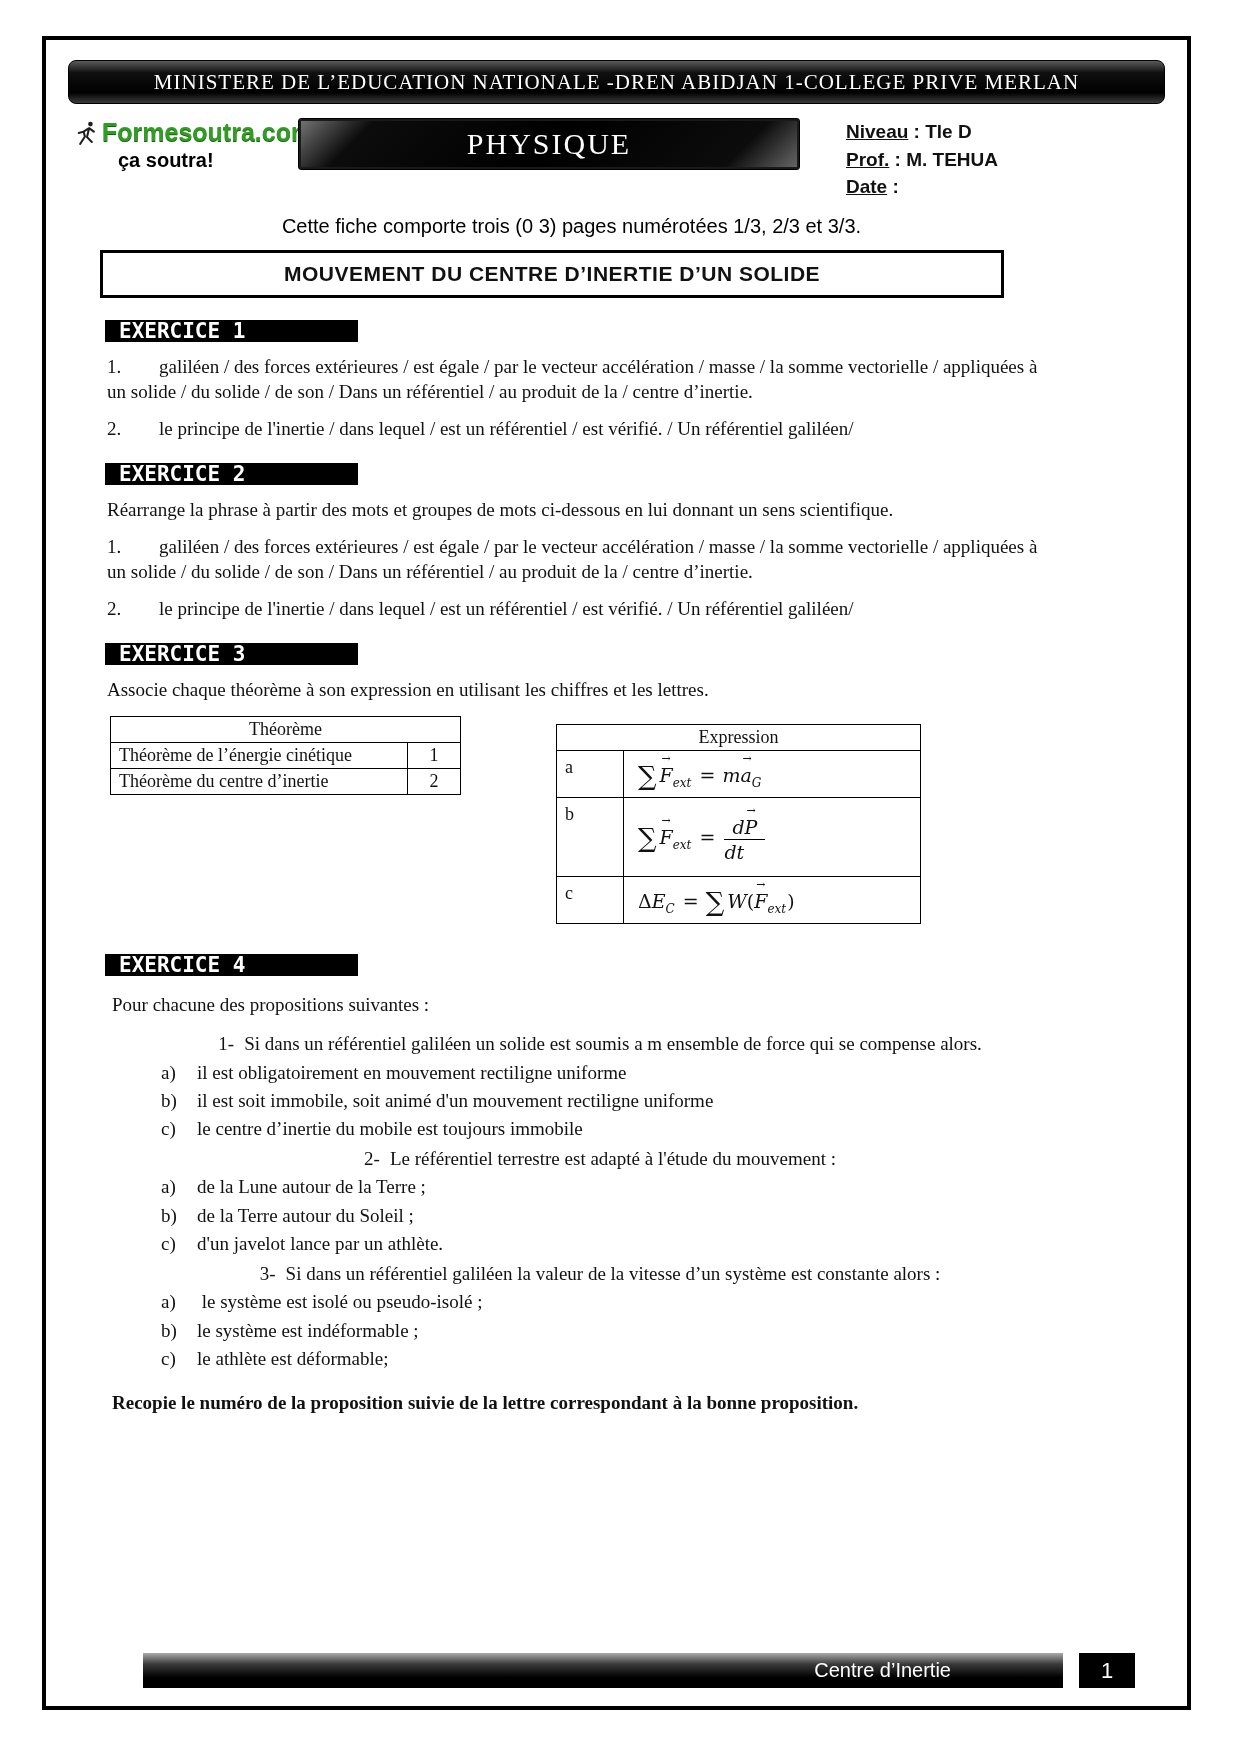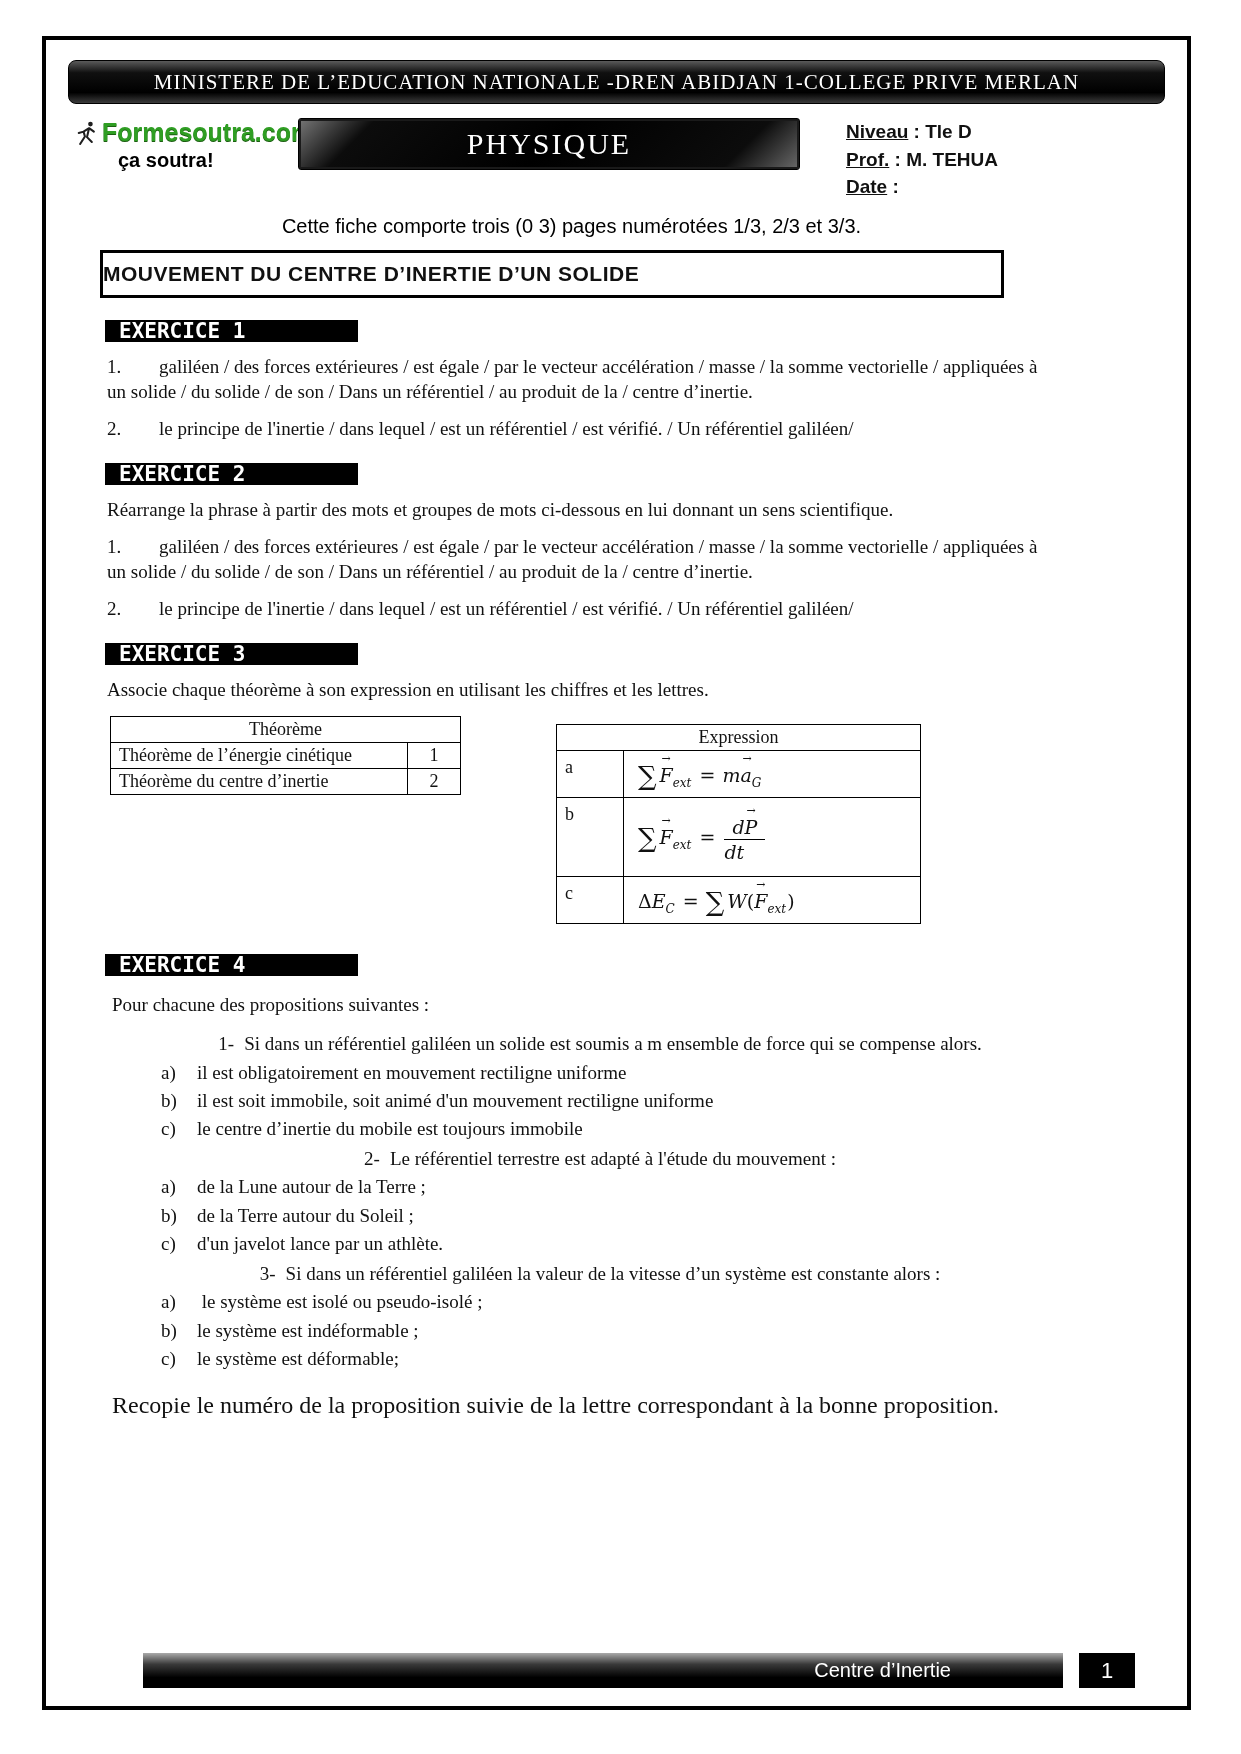--- a/index.html
+++ b/index.html
@@ -40,20 +40,21 @@
   .info-line span { white-space:pre; }
   .info-line .u { text-decoration:underline; }
 
   
   .notice {
     margin:14px 130px 0 40px; text-align:center;
     font-family:"Liberation Sans", sans-serif; font-size:20px; color:#000;
   }
   .title-box {
     margin:12px 183px 0 54px; border:3px solid #000; padding:9px 0;
+    text-align:center;
   }
   .title-box span {
     font-family:"Liberation Sans", sans-serif; font-weight:bold; font-size:21px; letter-spacing:0.5px;
   }
 
   
   .ex-head {
     margin:22px 0 0 59px; width:253px; height:22px; background:#000;
     display:flex; align-items:center; padding-left:14px; box-sizing:border-box;
   }
@@ -87,21 +88,21 @@
   .math .eq { margin:0 7px; }
   .math .frac { display:inline-flex; flex-direction:column; vertical-align:middle; margin-left:2px; }
   .math .frac .num { border-bottom:1.5px solid #000; padding:0 8px 1px 8px; }
   .math .frac .den { padding-top:1px; }
 
   
   .q { margin:4px 120px 0 77px; font-size:19px; line-height:1.38;text-align:center; }
   .q .qnum { display:inline-block; width:36px; }
   .opt { margin:2px 120px 0 115px; font-size:19px; line-height:1.38; }
   .opt .okey { display:inline-block; width:36px; }
-  p.outro { margin:18px 128px 8px 66px; font-size:24px; line-height:1.32; }
+  p.outro { margin:18px 128px 8px 66px; font-size:19px; line-height:1.32;font-weight:bold; }
 
   
   .footer { position:absolute; left:97px; right:52px; bottom:18px; height:35px; display:flex; align-items:stretch; }
   .footer-bar {
     flex:1; background:linear-gradient(180deg,#aaa 0%,#3a3a3a 32%,#000 70%);
     display:flex; align-items:center; justify-content:flex-end; padding-right:112px;
   }
   .footer-bar span { color:#fff; font-family:"Liberation Sans", sans-serif; font-size:20px; }
   .page-num-box {
     width:56px; margin-left:16px; background:#000; display:flex; align-items:center; justify-content:center;
@@ -264,21 +265,21 @@
     <div class="q">
       <span class="qnum">3-</span><span>Si dans un référentiel galiléen la valeur de la vitesse d’un système est constante alors :</span>
     </div>
     <div class="opt">
       <span class="okey">a)</span><span> le système est isolé ou pseudo-isolé ;</span>
     </div>
     <div class="opt">
       <span class="okey">b)</span><span>le système est indéformable ;</span>
     </div>
     <div class="opt">
-      <span class="okey">c)</span><span>le système est déformable;</span>
+      <span class="okey">c)</span><span>le athlète est déformable;</span>
     </div>
   </div>
 
   <p class="outro">Recopie le numéro de la proposition suivie de la lettre correspondant à la bonne proposition.</p>
 
   <div class="footer">
     <div class="footer-bar">
       <span>Centre d’Inertie</span>
     </div>
     <div class="page-num-box">

